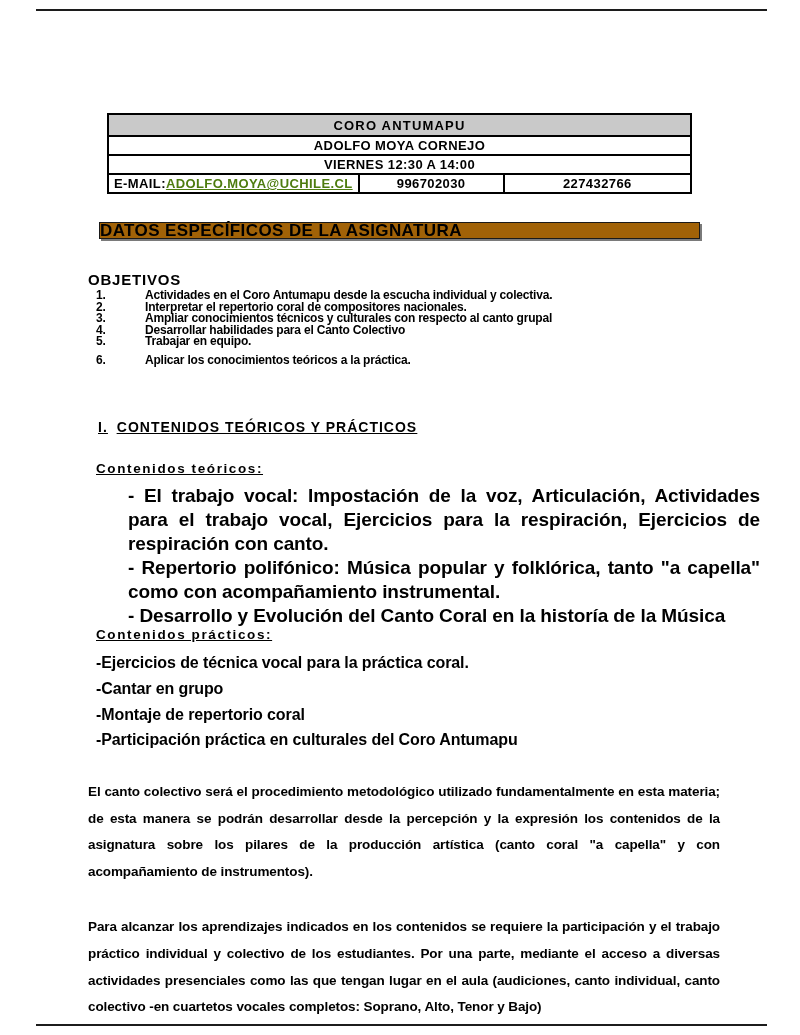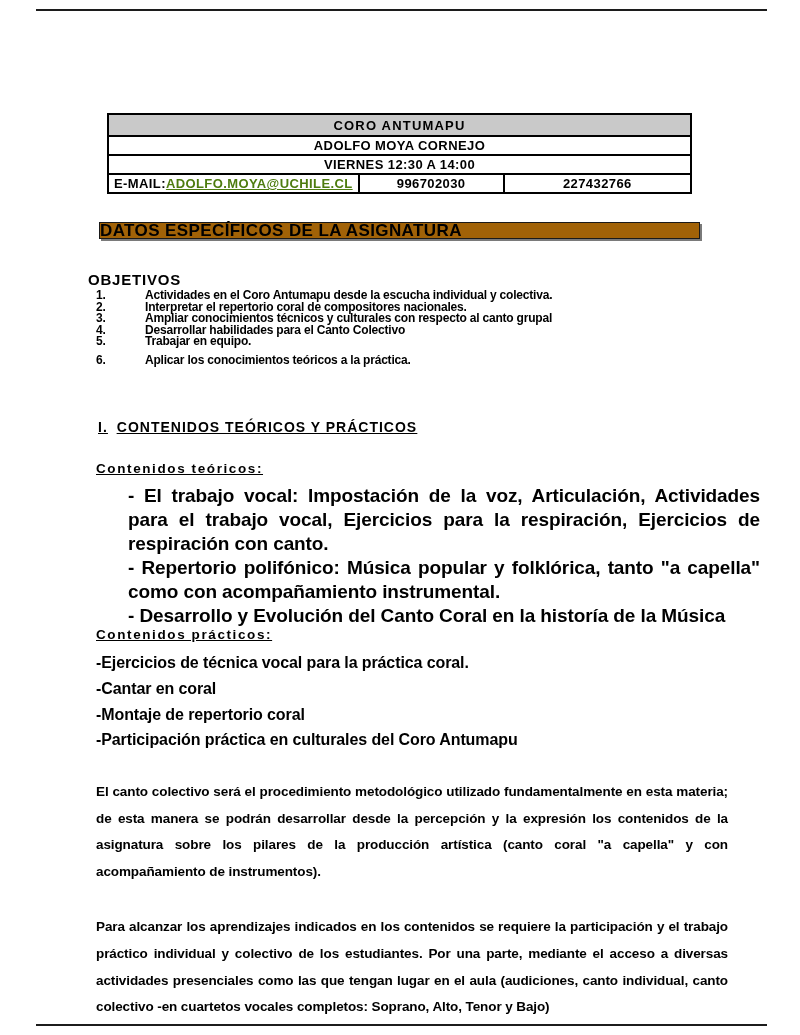--- a/index.html
+++ b/index.html
@@ -88,21 +88,21 @@
     line-height:24px; text-align:justify;margin-left:32px;
   }
   .practice-block {
     position:absolute; top:650px; left:96px; width:640px;
     font-size:16px; font-weight:bold; letter-spacing:-0.1px;
     line-height:25.8px;
   }
 
   
   .body-paragraphs {
-    position:absolute; top:779px; left:96px; width:632px;
+    position:absolute; top:779px; left:88px; width:632px;
     font-size:13.5px; font-weight:bold; letter-spacing:-0.1px;
     line-height:26.6px; text-align:justify;
   }
   .body-paragraphs .para + .para { margin-top:29px; }
 </style>
 </head>
 <body>
 
 <div class="page">
 
@@ -172,21 +172,21 @@
   <div class="theory-block">
     <div>- El trabajo vocal: Impostación de la voz, Articulación, Actividades para el trabajo vocal, Ejercicios para la respiración, Ejercicios de respiración con canto.</div>
     <div>- Repertorio polifónico: Música popular y folklórica, tanto "a capella" como con acompañamiento instrumental.</div>
     <div>- Desarrollo y Evolución del Canto Coral en la historía de la Música</div>
   </div>
 
   <div class="sub-heading practice">Contenidos prácticos:</div>
 
   <div class="practice-block">
     <div>-Ejercicios de técnica vocal para la práctica coral.</div>
-    <div>-Cantar en coral</div>
+    <div>-Cantar en grupo</div>
     <div>-Montaje de repertorio coral</div>
     <div>-Participación práctica en culturales del Coro Antumapu</div>
   </div>
 
   <div class="body-paragraphs">
     <div class="para">El canto colectivo será el procedimiento metodológico utilizado fundamentalmente en esta materia; de esta manera se podrán desarrollar desde la percepción y la expresión los contenidos de la asignatura sobre los pilares de la producción artística (canto coral "a capella" y con acompañamiento de instrumentos).</div>
     <div class="para">Para alcanzar los aprendizajes indicados en los contenidos se requiere la participación y el trabajo práctico individual y colectivo de los estudiantes. Por una parte, mediante el acceso a diversas actividades presenciales como las que tengan lugar en el aula (audiciones, canto individual, canto colectivo -en cuartetos vocales completos: Soprano, Alto, Tenor y Bajo)</div>
   </div>
 
   <div class="rule bottom"></div>

